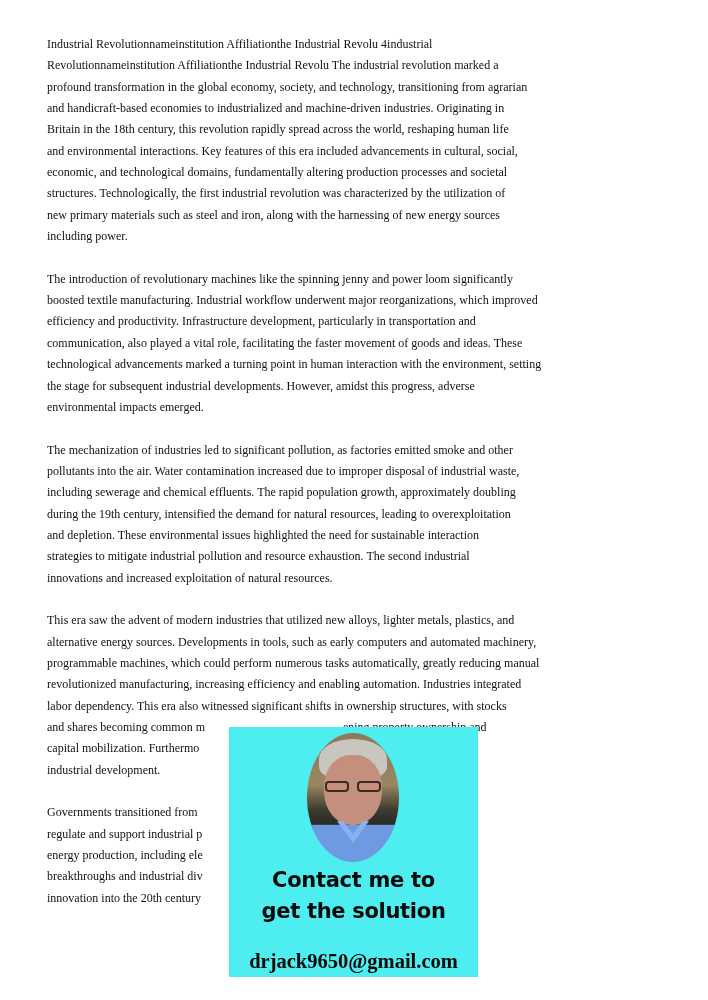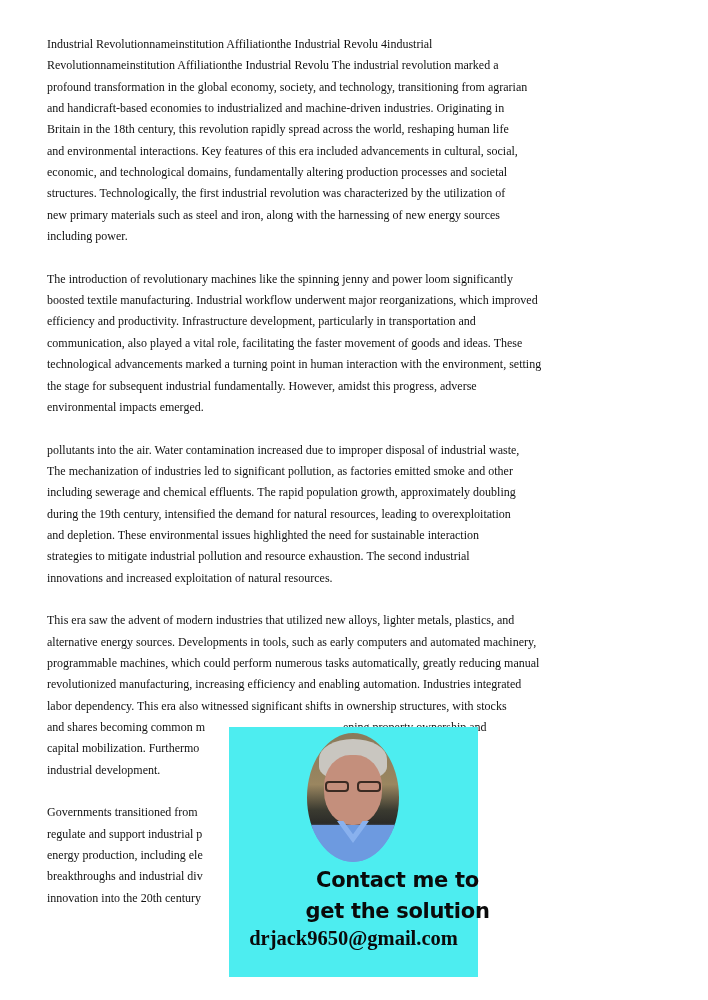--- a/index.html
+++ b/index.html
@@ -28,24 +28,23 @@
   .photo .glasses { position:absolute; left: 16px; top: 48px; width: 60px; height: 12px; }
   .photo .glasses span { position:absolute; top:0; width: 24px; height: 11px; border: 2px solid #3a2a22; border-radius: 4px; box-sizing: border-box; }
   .photo .glasses span:first-child { left: 2px; }
   .photo .glasses span:last-child { right: 2px; }
   .photo .shirt { position:absolute; left: 0; top: 92px; width: 92px; height: 40px; background: #6d9ae0; }
   .photo .collar { position:absolute; left: 30px; top: 88px; width: 32px; height: 22px; background: #89b1ee; clip-path: polygon(0 0, 50% 100%, 100% 0, 80% 0, 50% 60%, 20% 0); }
   .promo-title {
     position: absolute; left: 0; top: 138px; width: 249px; text-align: center;
     font-family: "DejaVu Sans", sans-serif; font-weight: bold; font-size: 21px; line-height: 31px; color: #0a0a0a;
     letter-spacing: -0.3px;
-    margin-left: 44px;
   }
   .promo-email {
-    position: absolute; left: 0; top: 198px; width: 249px; text-align: center;
+    position: absolute; left: 0; top: 221px; width: 249px; text-align: center;
     font-family: "Liberation Serif", "DejaVu Serif", serif; font-weight: bold; font-size: 20.5px; line-height: 26px; color: #0a0a0a;
   }
 </style>
 </head>
 <body>
 
 <div class="page">
   <div class="doc">
     <p class="para">
       <span class="line">Industrial Revolutionnameinstitution Affiliationthe Industrial Revolu 4industrial</span>
@@ -58,26 +57,26 @@
       <span class="line">structures. Technologically, the first industrial revolution was characterized by the utilization of</span>
       <span class="line">new primary materials such as steel and iron, along with the harnessing of new energy sources</span>
       <span class="line">including power.</span>
     </p>
     <p class="para">
       <span class="line">The introduction of revolutionary machines like the spinning jenny and power loom significantly</span>
       <span class="line">boosted textile manufacturing. Industrial workflow underwent major reorganizations, which improved</span>
       <span class="line">efficiency and productivity. Infrastructure development, particularly in transportation and</span>
       <span class="line">communication, also played a vital role, facilitating the faster movement of goods and ideas. These</span>
       <span class="line">technological advancements marked a turning point in human interaction with the environment, setting</span>
-      <span class="line">the stage for subsequent industrial fundamentally. However, amidst this progress, adverse</span>
+      <span class="line">the stage for subsequent industrial developments. However, amidst this progress, adverse</span>
       <span class="line">environmental impacts emerged.</span>
     </p>
     <p class="para">
+      <span class="line">The mechanization of industries led to significant pollution, as factories emitted smoke and other</span>
       <span class="line">pollutants into the air. Water contamination increased due to improper disposal of industrial waste,</span>
-      <span class="line">The mechanization of industries led to significant pollution, as factories emitted smoke and other</span>
       <span class="line">including sewerage and chemical effluents. The rapid population growth, approximately doubling</span>
       <span class="line">during the 19th century, intensified the demand for natural resources, leading to overexploitation</span>
       <span class="line">and depletion. These environmental issues highlighted the need for sustainable interaction</span>
       <span class="line">strategies to mitigate industrial pollution and resource exhaustion. The second industrial</span>
       <span class="line">innovations and increased exploitation of natural resources.</span>
     </p>
     <p class="para">
       <span class="line">This era saw the advent of modern industries that utilized new alloys, lighter metals, plastics, and</span>
       <span class="line">alternative energy sources. Developments in tools, such as early computers and automated machinery,</span>
       <span class="line">programmable machines, which could perform numerous tasks automatically, greatly reducing manual</span>

